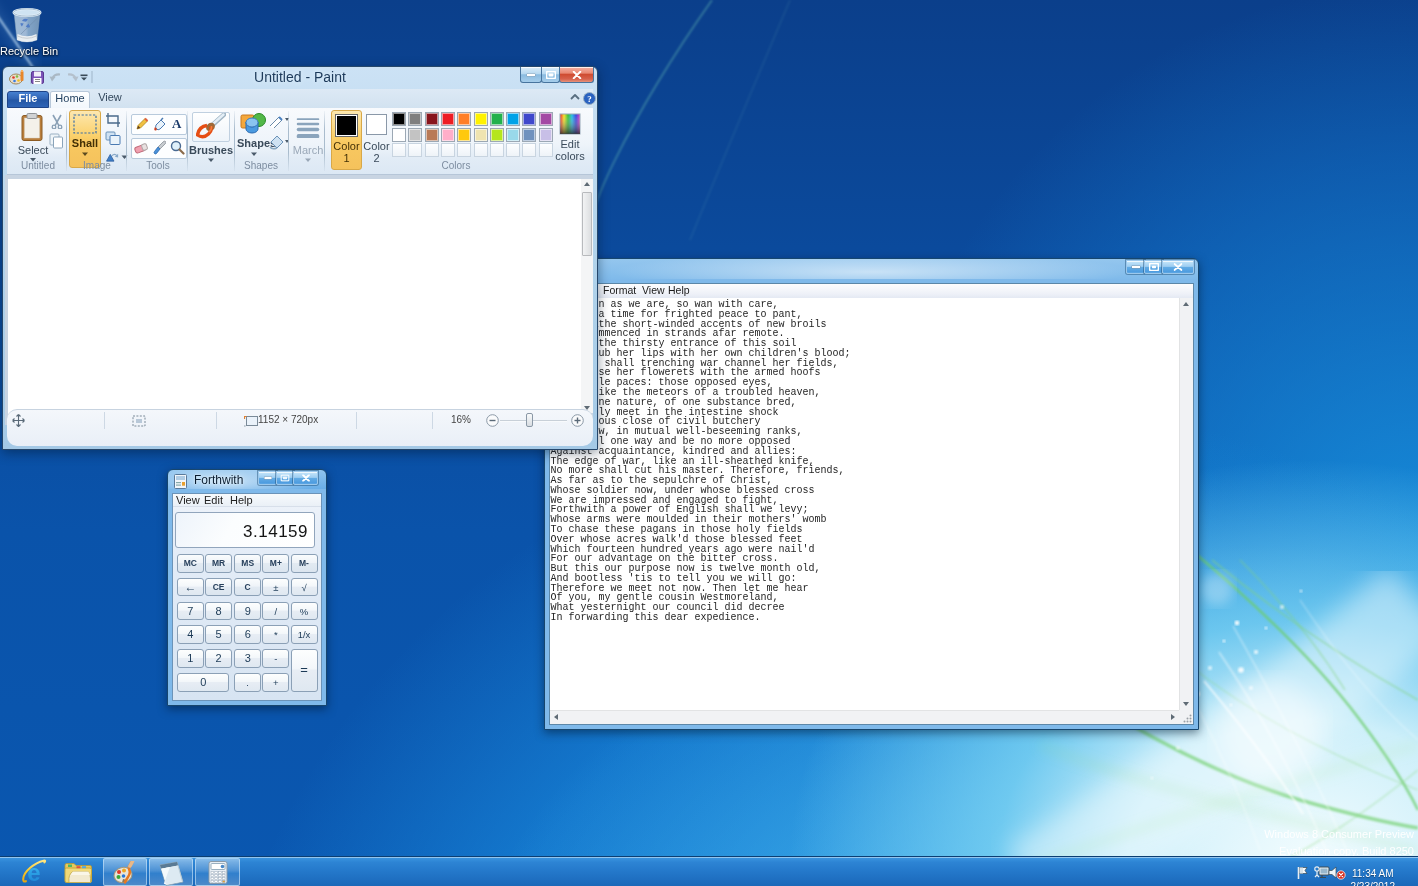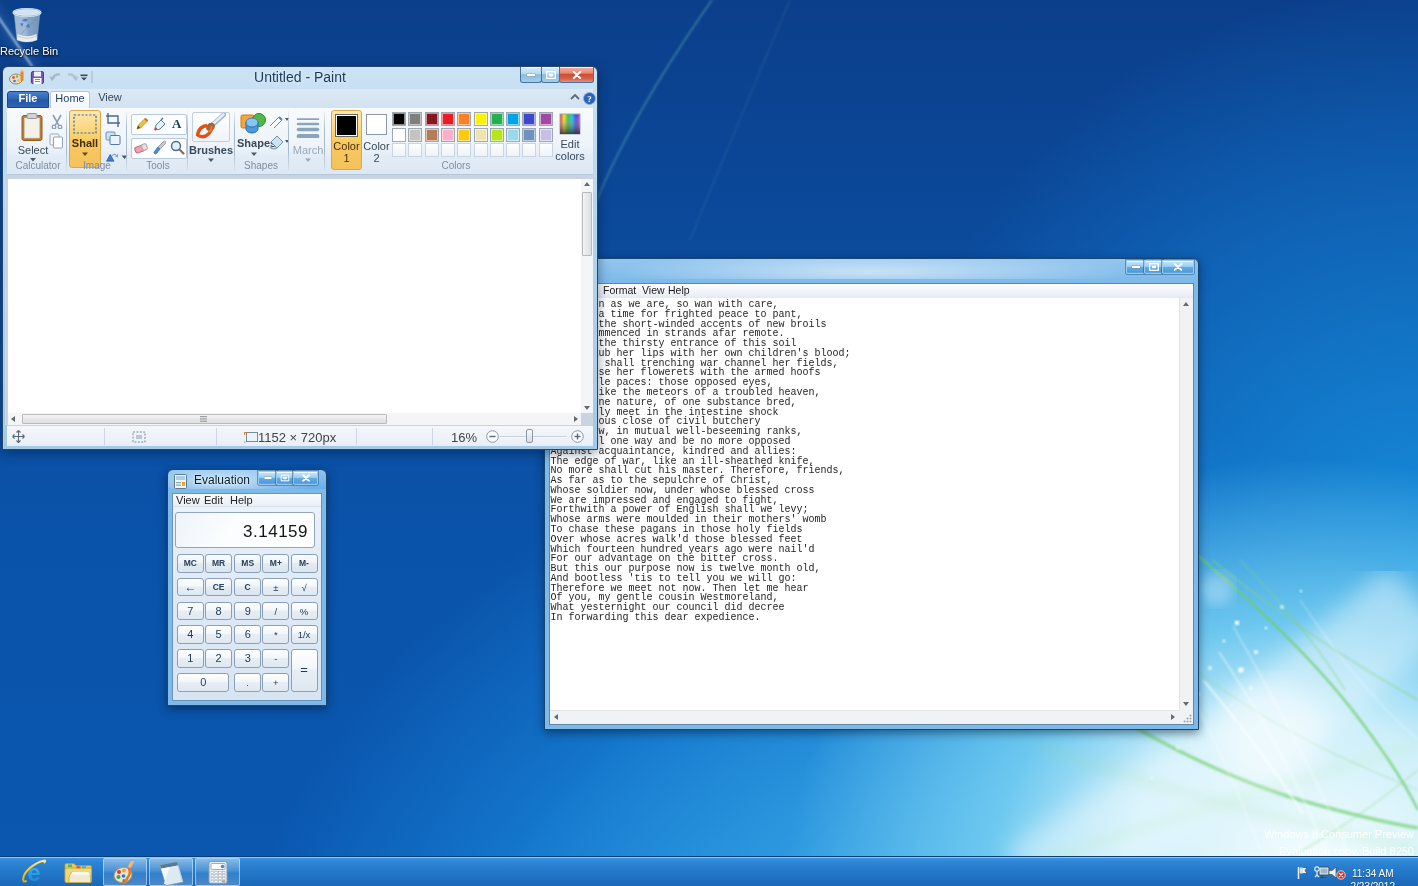--- a/index.html
+++ b/index.html
@@ -60,21 +60,21 @@
 .cb svg { position:absolute; left:50%; top:50%; transform:translate(-50%,-50%); }
 .cb.close { background:linear-gradient(to bottom, #f3b1a5 0%, #e98973 40%, #cf4c32 50%, #d6614b 80%, #e5937e 100%); }
 .cb.blue { border:1px solid #9cc8ec; box-shadow:0 0 0 1px rgba(25,70,110,0.45), inset 0 1px 0 rgba(255,255,255,0.7); background:linear-gradient(to bottom, #c6e6fa 0%, #9ecef2 45%, #62abe4 53%, #4f9de0 88%, #60a8e4 100%); border-radius:0 0 2px 2px; }
 #pt-ribbon-tabs { position:absolute; left:4px; top:22px; right:4px; height:19px; background:linear-gradient(to bottom,#dde9f5,#d2e2f0); }
 #pt-ribbon { position:absolute; left:4px; top:41px; right:4px; height:67px; background:linear-gradient(to bottom, #f8fafd 0%, #eef4fa 55%, #e2ecf6 75%, #dce8f4 100%); border-bottom:1px solid #b6c6d8; }
 .rtab { position:absolute; top:24px; height:17px; font-size:11px; color:#33475c; text-align:center; }
 .grplbl { position:absolute; top:52px; font-size:10px; color:#7d8da0; width:100%; text-align:center; }
 .gsep { position:absolute; top:3px; height:60px; width:1px; background:linear-gradient(to bottom,rgba(160,178,196,0.1),#a9bccd 30%,#a9bccd 70%,rgba(160,178,196,0.1)); }
 #pt-work { position:absolute; left:2px; top:108px; right:4px; bottom:24px; background:#c8d4e2; }
 #pt-canvas { position:absolute; left:3px; top:4px; right:12px; bottom:12px; background:#fff; }
-#pt-status { position:absolute; left:4px; bottom:3px; right:4px; height:21px; background:linear-gradient(to bottom,#f4f7fb,#e9eff7); border-top:1px solid #c7d3e0; font-size:13px; color:#444; }
+#pt-status { position:absolute; left:4px; bottom:3px; right:4px; height:37px; background:linear-gradient(to bottom,#f4f7fb,#e9eff7); border-top:1px solid #c7d3e0; font-size:10px; color:#444;border-radius:10px; }
 .ssep { position:absolute; top:2px; height:17px; width:1px; background:#cdd8e4; }
 
 #calc { left:167px; top:469px; width:160px; height:237px; z-index:4;
   background:radial-gradient(ellipse 90px 18px at 35% 12px, rgba(255,255,255,0.6), rgba(255,255,255,0) 100%) no-repeat,
     linear-gradient(to bottom, #90c4ee 0%, #60a9e6 10%, #4b9ae0 55%, #4897dd 100%);
   border:1px solid #17466e; box-shadow:0 3px 10px rgba(0,20,40,0.5);
 }
 #calc-title { position:absolute; left:26px; top:1px; height:20px; color:#081c30; font-size:12px; line-height:19px; text-shadow:0 0 6px #d4ecfa, 0 0 2px #fff; }
 #calc-client { position:absolute; left:4px; top:23px; right:4px; bottom:4px; background:linear-gradient(to bottom,#eef3fa 0%, #e3ecf7 30%, #d7e4f2 100%); border:1px solid #6b93b8; box-shadow:0 0 0 4px #7fb9ea; }
 #calc-menu { height:13px; font-size:11px; color:#222; position:relative; background:linear-gradient(to bottom,#f7fafc,#eaf0f7); border-bottom:1px solid #d7dfea; }
@@ -495,21 +495,21 @@
           <linearGradient id="rb2" x1="0" y1="0" x2="0" y2="1">
             <stop offset="0" stop-color="rgba(255,255,255,0)"></stop>
             <stop offset="1" stop-color="rgba(40,40,40,0.8)"></stop>
           </linearGradient>
         </defs>
         <rect x="1" y="1" width="20" height="20" fill="url(#rb1)" stroke="#98a8b8"></rect>
         <rect x="1" y="1" width="20" height="20" fill="url(#rb2)"></rect>
       </svg>
     <div class="abs" style="left:542px;top:30px;width:42px;text-align:center;font-size:11px;color:#3a4a5a;line-height:12px;">Edit<br>colors</div>
 
-    <div class="grplbl" style="left:4px;width:54px;">Calculator</div>
+    <div class="grplbl" style="left:4px;width:54px;">Untitled</div>
     <div class="grplbl" style="left:62px;width:56px;">Image</div>
     <div class="grplbl" style="left:122px;width:58px;">Tools</div>
     <div class="grplbl" style="left:224px;width:60px;">Shapes</div>
     <div class="grplbl" style="left:384px;width:130px;">Colors</div>
   </div>
 
   <div id="pt-work">
     <div id="pt-canvas"></div>
     <div class="sb" style="right:0;top:4px;width:12px;bottom:12px;background:#f4f5f6;">
       <div class="tri up" style="top:3px;left:2.5px;"></div>
@@ -561,21 +561,21 @@
   </div>
 </div>
 <div id="calc" class="win">
   <svg class="abs" style="left:6px;top:4px;" width="13" height="15" viewBox="0 0 13 15">
       <rect x="0.5" y="0.5" width="12" height="14" rx="1" fill="#f2f6fa" stroke="#5a7a9a"></rect>
       <rect x="2" y="2" width="9" height="4" fill="#b0cce4"></rect>
       <rect x="2" y="8" width="5" height="1.2" fill="#8aa"></rect>
       <rect x="2" y="10.5" width="5" height="1.2" fill="#8aa"></rect>
       <rect x="8" y="8" width="3" height="3.7" fill="#e8a030"></rect>
     </svg>
-  <div id="calc-title">Evaluation</div>
+  <div id="calc-title">Forthwith</div>
   <div class="capbtns" style="right:8px;top:1px;">
     <div class="cb blue" style="width:19px;height:14px;">
         <svg width="8" height="3" viewBox="0 0 8 3">
           <rect width="8" height="3" rx="1" fill="#fff" stroke="#3a5a78" stroke-width="0.5"></rect>
         </svg>
       </div>
     <div class="cb blue" style="width:18px;height:14px;">
         <svg width="9" height="7" viewBox="0 0 9 7">
           <rect x="0.5" y="0.5" width="8" height="6" rx="1.2" fill="none" stroke="#eef6fc" stroke-width="1.5"></rect>
           <rect x="2.4" y="2.2" width="4.2" height="2.6" rx="0.7" fill="#eef6fc"></rect>

